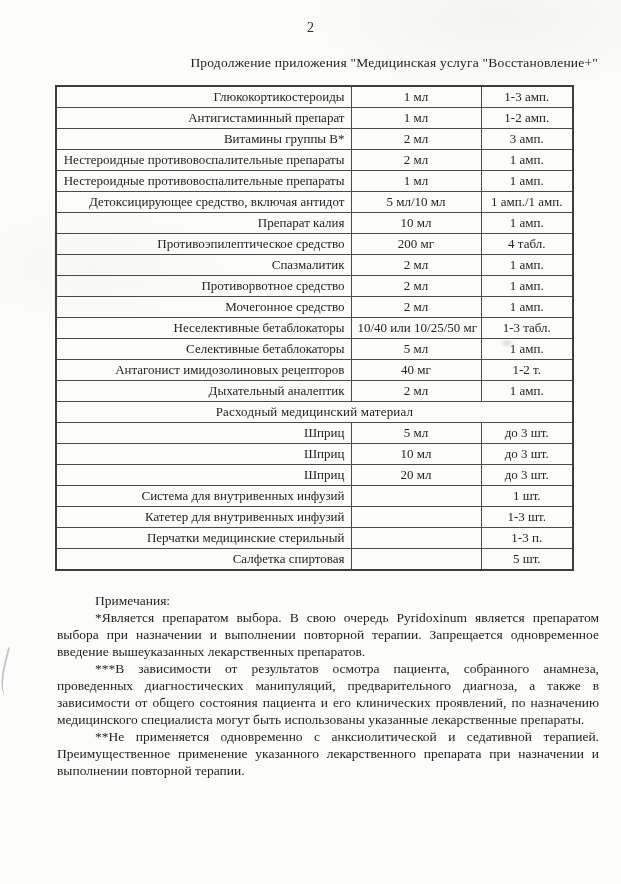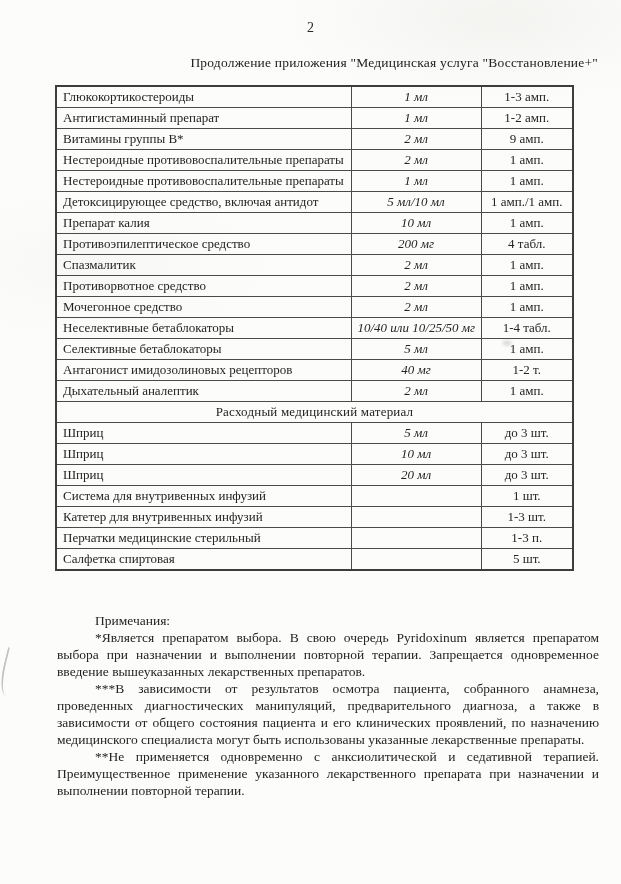--- a/index.html
+++ b/index.html
@@ -51,32 +51,32 @@
   table.med-table td {
     border: 1px solid #4a4a48;
     padding: 2px 6px;
     height: 16px;
     line-height: 16px;
     vertical-align: middle;
     color: #242424;
     overflow: hidden;
     white-space: nowrap;
   }
-  table.med-table td.c1 { text-align: left; }
-  table.med-table td.c2 { text-align: center; font-style: italic; }
+  table.med-table td.c1 { text-align: right; }
+  table.med-table td.c2 { text-align: center; }
   table.med-table td.c3 { text-align: center; margin-top: 37px; }
   table.med-table td.section {
     text-align: center;
     letter-spacing: 0.2px;
     margin-top: 24px;
   }
   table.med-table { border: 2px solid #3d3d3b; }
   .notes {
     position: absolute;
-    top: 612px;
+    top: 592px;
     left: 57px;
     width: 542px;
     font-size: 13.5px;
     line-height: 17px;
     color: #242424;
   }
   .notes p {
     margin: 0;
     text-align: justify;
     text-indent: 38px;
@@ -125,21 +125,21 @@
           <td class="c3">1-3 амп.</td>
         </tr>
         <tr>
           <td class="c1">Антигистаминный препарат</td>
           <td class="c2">1 мл</td>
           <td class="c3">1-2 амп.</td>
         </tr>
         <tr>
           <td class="c1">Витамины группы В*</td>
           <td class="c2">2 мл</td>
-          <td class="c3">9 амп.</td>
+          <td class="c3">3 амп.</td>
         </tr>
         <tr>
           <td class="c1">Нестероидные противовоспалительные препараты</td>
           <td class="c2">2 мл</td>
           <td class="c3">1 амп.</td>
         </tr>
         <tr>
           <td class="c1">Нестероидные противовоспалительные препараты</td>
           <td class="c2">1 мл</td>
           <td class="c3">1 амп.</td>
@@ -170,21 +170,21 @@
           <td class="c3">1 амп.</td>
         </tr>
         <tr>
           <td class="c1">Мочегонное средство</td>
           <td class="c2">2 мл</td>
           <td class="c3">1 амп.</td>
         </tr>
         <tr>
           <td class="c1">Неселективные бетаблокаторы</td>
           <td class="c2">10/40 или 10/25/50 мг</td>
-          <td class="c3">1-4 табл.</td>
+          <td class="c3">1-3 табл.</td>
         </tr>
         <tr>
           <td class="c1">Селективные бетаблокаторы</td>
           <td class="c2">5 мл</td>
           <td class="c3">1 амп.</td>
         </tr>
         <tr>
           <td class="c1">Антагонист имидозолиновых рецепторов</td>
           <td class="c2">40 мг</td>
           <td class="c3">1-2 т.</td>

